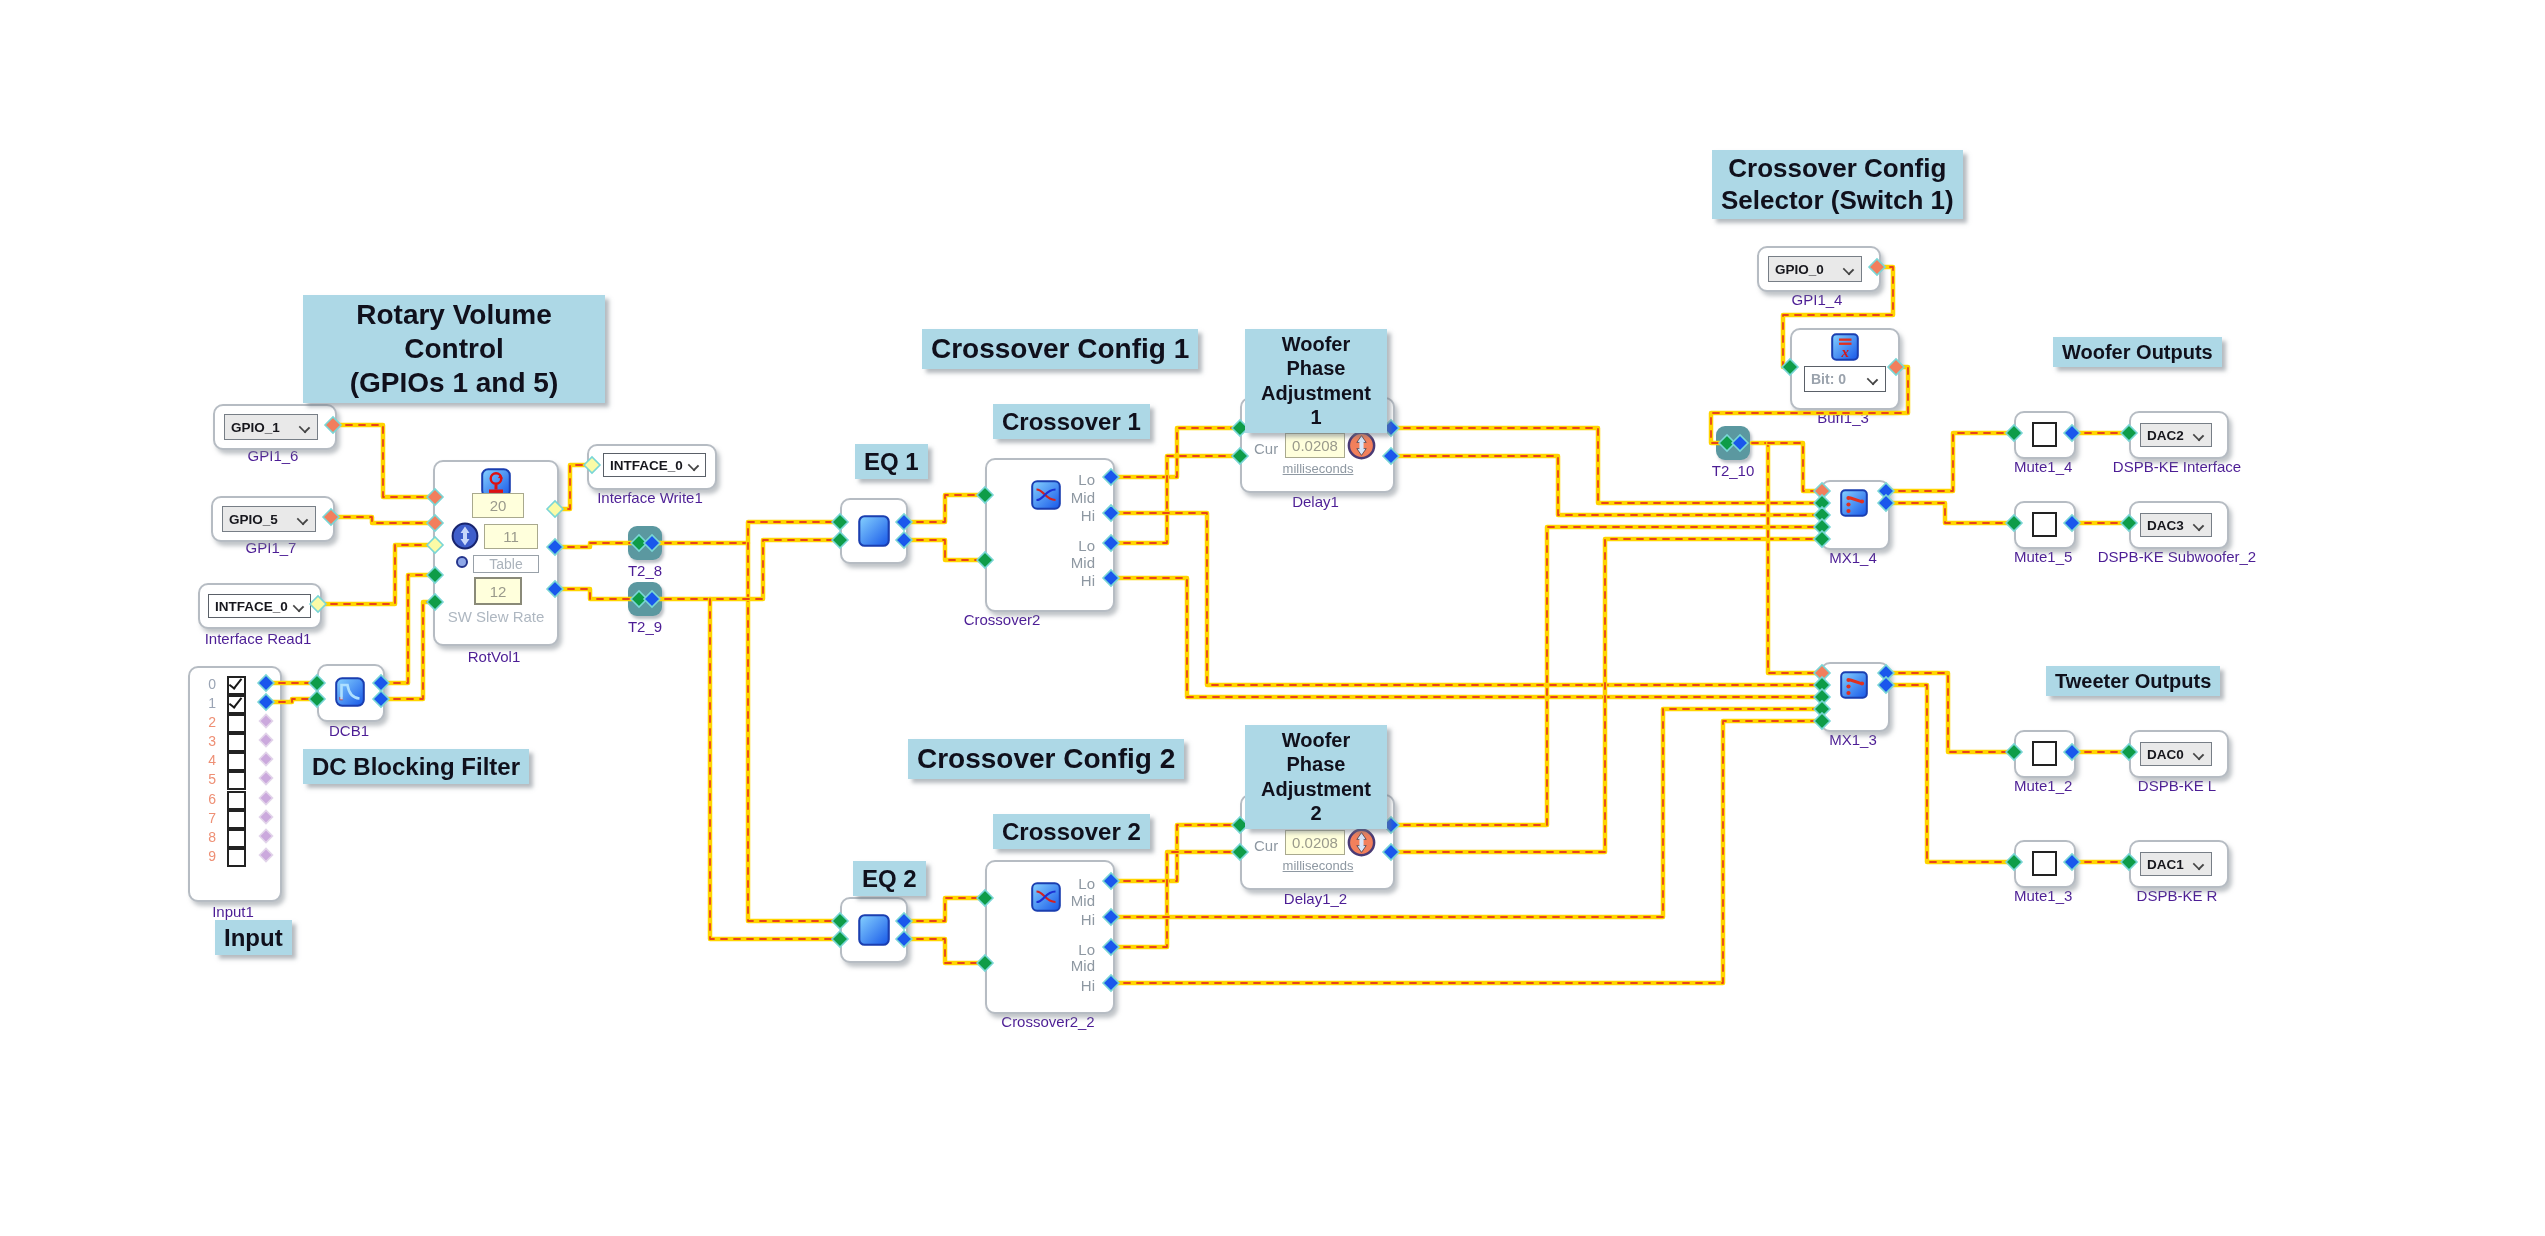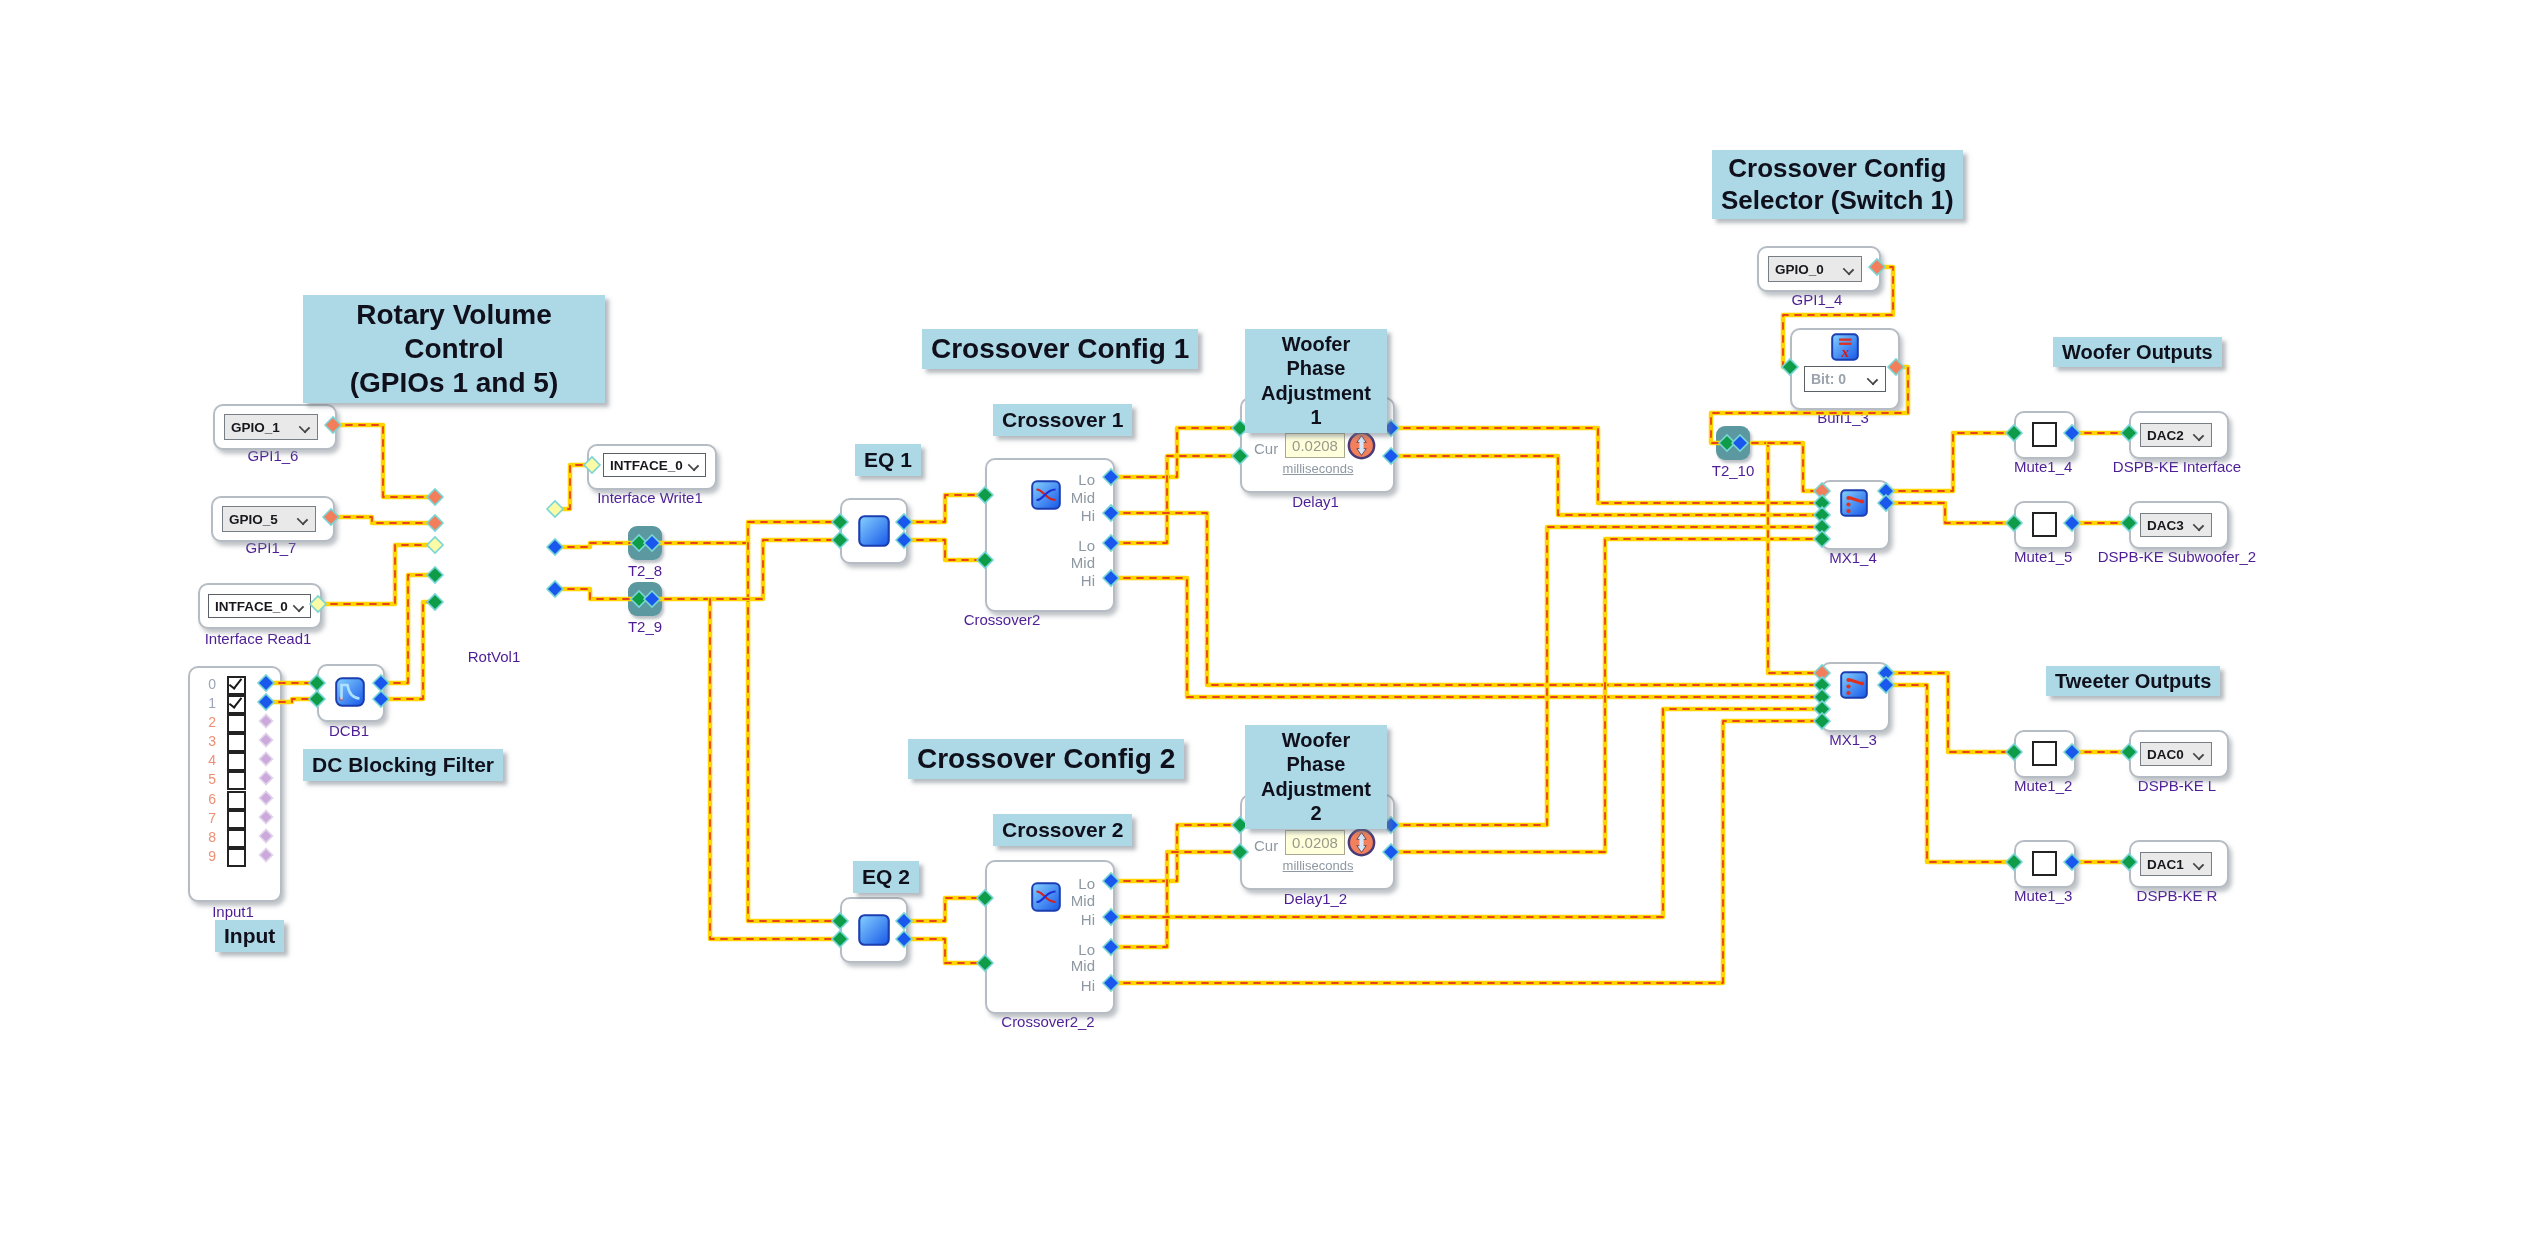--- a/index.html
+++ b/index.html
@@ -6,21 +6,21 @@
   body{font-family:"Liberation Sans",sans-serif;}
   .canvas{position:relative;width:2545px;height:1236px;background:#ffffff;overflow:hidden;}
 
   .blk{position:absolute;background:#fff;border:2px solid #b6bcc3;border-radius:10px;
        box-shadow:3px 4px 4px rgba(130,138,146,.5);z-index:2;}
   .t2{position:absolute;width:34px;height:34px;background:#5b98a0;border-radius:9px;
       box-shadow:2px 3px 3px rgba(120,130,140,.5);z-index:2;}
   .ilabel{position:absolute;color:#4c1d95;font-size:15px;text-align:center;white-space:nowrap;z-index:1;}
   .blabel{position:absolute;background:#ADD8E6;color:#10101c;font-weight:bold;text-align:center;
           padding:3px 9px;box-shadow:4px 4px 4px rgba(110,120,130,.5);white-space:pre-line;line-height:1.22;z-index:8;}
-  .lg{font-size:28px}.md{font-size:21px}.sm{font-size:20px}
+  .lg{font-size:28px}.md{font-size:24px}.sm{font-size:20px}
 
   .dd{position:absolute;display:flex;align-items:center;justify-content:space-between;
       border:1px solid #777e86;background:#e9e9e9;font-weight:bold;color:#17171d;
       padding:0 6px;font-size:13.5px;box-sizing:border-box;}
   .dd.white{background:#fff;border:1.5px solid #5a6068;}
   .dd.dim span.val{color:#9aa2ac;font-weight:bold;font-size:14px;}
   .chev{width:13px;height:9px;position:relative;flex:none;margin-left:4px;}
   .chev::before{content:"";position:absolute;left:2px;top:0;width:7px;height:7px;
       border-right:2px solid #444;border-bottom:2px solid #444;transform:rotate(45deg) scaleY(.82);}
 
@@ -260,20 +260,40 @@
   <div class="ilabel" style="left:211px;top:539px;width:120px">GPI1_7</div>
 
   <div class="blk" style="left:198px;top:583px;width:120px;height:42px">
     <div class="dd white" style="left:8px;top:9px;width:103px;height:24px">
       <span class="val">INTFACE_0</span>
       <span class="chev"></span>
     </div>
   </div>
   <div class="ilabel" style="left:178px;top:630px;width:160px">Interface Read1</div>
 
+  <div class="blk" style="left:433px;top:460px;width:122px;height:182px">
+    <svg class="icon" style="left:46px;top:6px" width="30" height="30" viewBox="0 0 30 30">
+      <rect x="1.2" y="1.2" width="27.6" height="27.6" rx="6" fill="url(#icoBlue)" stroke="#1a3eb0" stroke-width="2"></rect>
+      <circle cx="15" cy="10.5" r="5.3" fill="none" stroke="#dd1111" stroke-width="2.4"></circle>
+      <path d="M19.5 6.5 L22 10.5 L17 10 Z" fill="#dd1111"></path>
+      <rect x="13.5" y="16.5" width="3" height="5" fill="#dd1111"></rect>
+      <rect x="8" y="21.5" width="14" height="3.4" fill="#dd1111"></rect>
+    </svg>
+    <div class="yfield" style="left:37px;top:31px;width:52px;height:25px;line-height:24px">20</div>
+    <svg class="icon" style="left:16px;top:60px" width="28" height="28" viewBox="0 0 28 28">
+      <circle cx="14" cy="14" r="12.4" fill="#3f5ecb" stroke="#18246e" stroke-width="2"></circle>
+      <path d="M14 4.5 L18.5 11 L9.5 11 Z M14 23.5 L18.5 17 L9.5 17 Z" fill="#c9d8fa"></path>
+      <rect x="12" y="10" width="4" height="8" fill="#c9d8fa"></rect>
+    </svg>
+    <div class="yfield" style="left:49px;top:62px;width:54px;height:25px;line-height:24px">11</div>
+    <div class="bdot" style="left:21px;top:94px"></div>
+    <div class="wfield" style="left:38px;top:93px;width:66px;height:18px;line-height:17px">Table</div>
+    <div class="yfield strong" style="left:39px;top:115px;width:48px;height:28px;line-height:26px">12</div>
+    <div class="caption" style="top:146px">SW Slew Rate</div>
+  </div>
   <div class="ilabel" style="left:433px;top:648px;width:122px">RotVol1</div>
 
   <div class="blk" style="left:587px;top:444px;width:126px;height:42px">
     <div class="dd white" style="left:14px;top:7px;width:103px;height:24px">
       <span class="val">INTFACE_0</span>
       <span class="chev"></span>
     </div>
   </div>
   <div class="ilabel" style="left:570px;top:489px;width:160px">Interface Write1</div>
 

